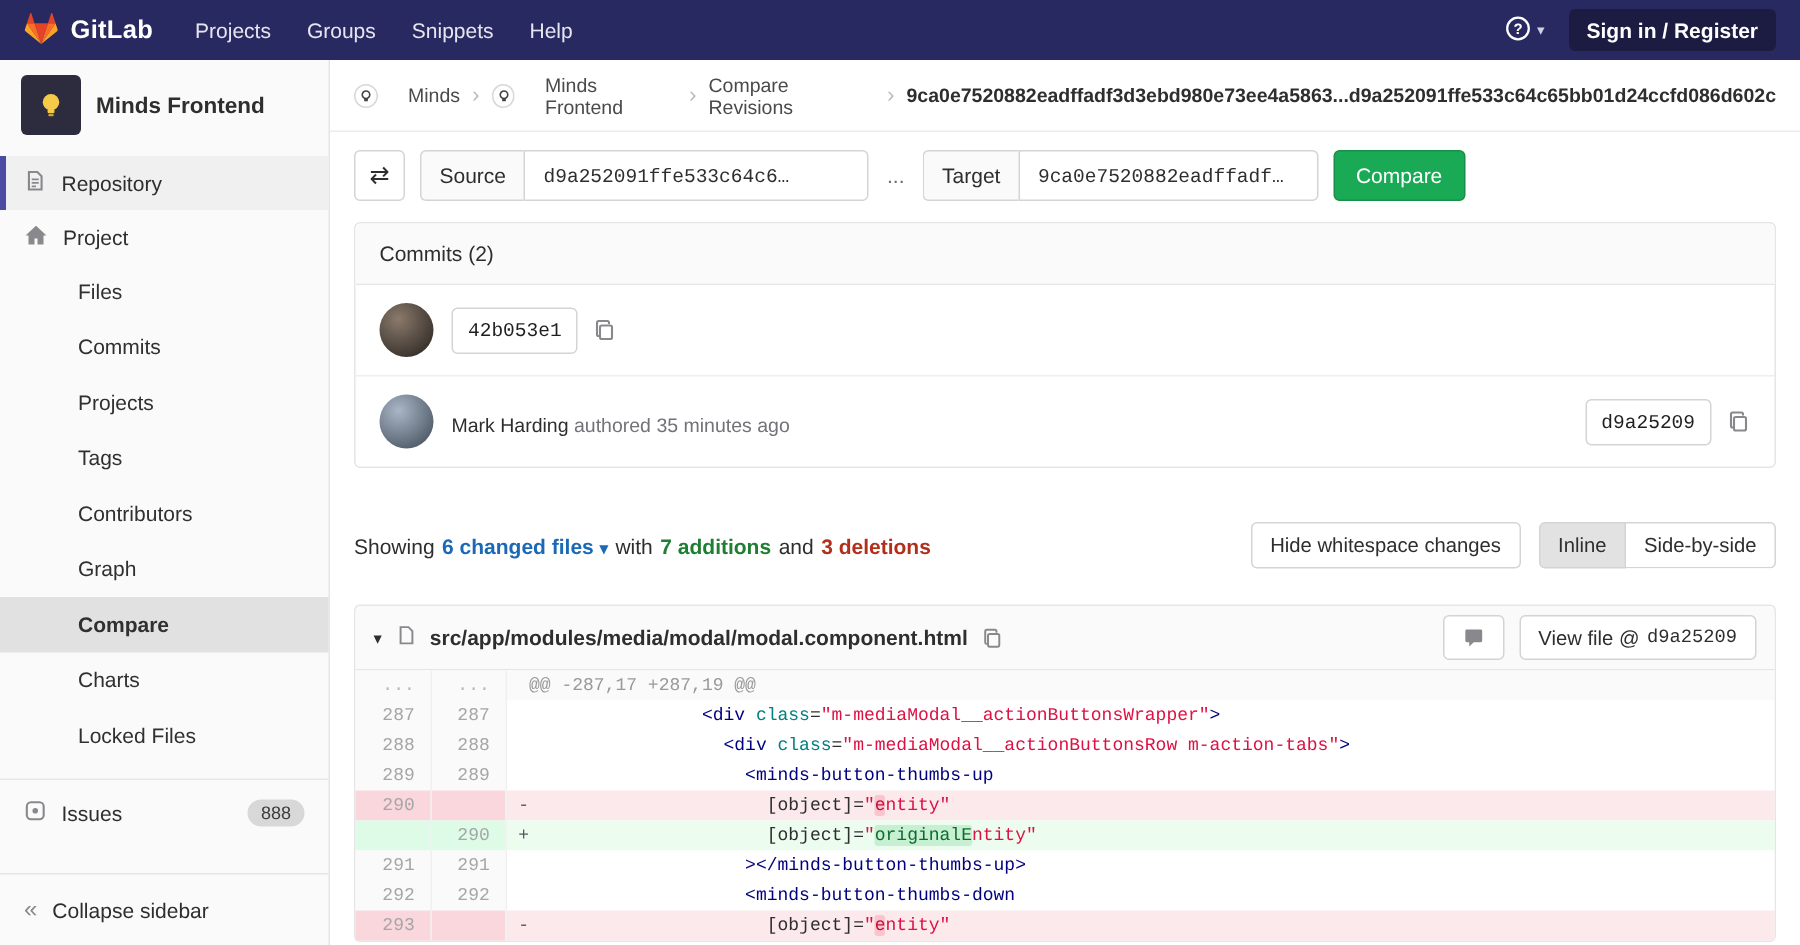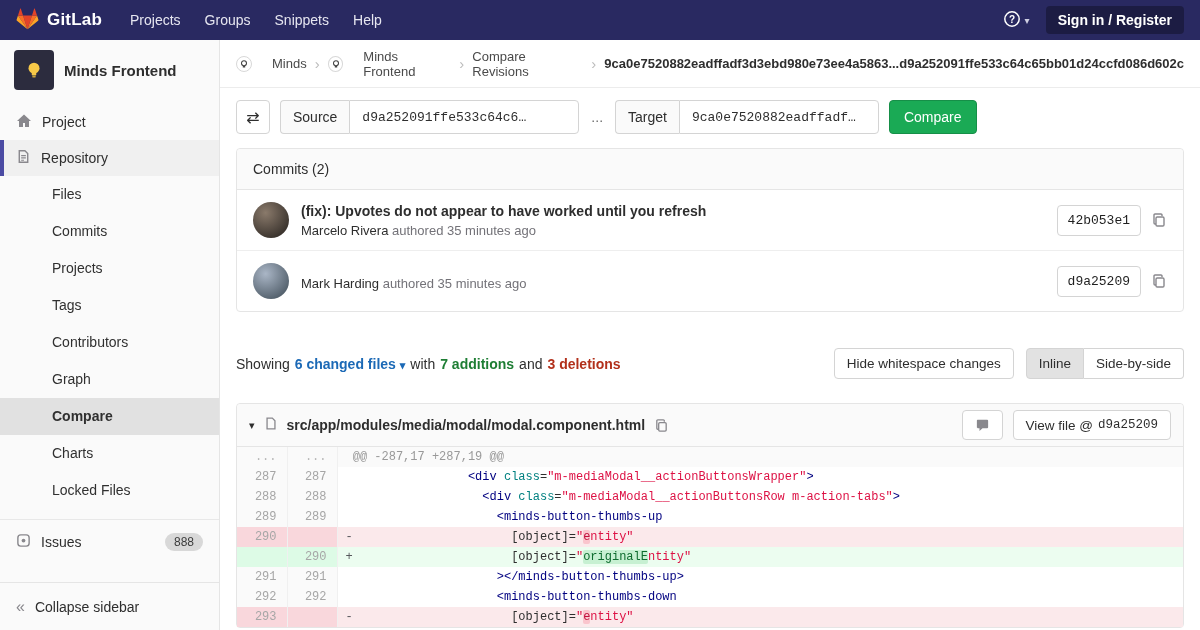--- a/index.html
+++ b/index.html
@@ -258,36 +258,36 @@
       <svg width="22" height="22" viewBox="0 0 24 24">
         <circle cx="12" cy="10" r="6" fill="#f7c948"></circle>
         <rect x="9.5" y="15" width="5" height="3" rx="1" fill="#f7c948"></rect>
         <rect x="10" y="18.6" width="4" height="1.6" rx="0.8" fill="#caa53d"></rect>
       </svg>
     </span>
     <span class="project-name">Minds Frontend</span>
   </div>
 
   <nav class="side-nav">
-    <div class="side-item">
-      <span>
-        <svg width="16" height="16" viewBox="0 0 16 16">
-            <path fill="#89888d" d="M8 1.5L15 8h-2v6h-4v-4H7v4H3V8H1z"></path>
-          </svg>
-      </span>
-      <span>Project</span>
-    </div>
     <div class="side-item section-active">
       <span>
         <svg width="15" height="15" viewBox="0 0 16 16">
             <path fill="none" stroke="#89888d" stroke-width="1.5" d="M3.5 1.8h6l3 3v9.4h-9z"></path>
             <path fill="none" stroke="#89888d" stroke-width="1.2" d="M5.5 7h5M5.5 9.5h5M5.5 12h3"></path>
           </svg>
       </span>
       <span>Repository</span>
+    </div>
+    <div class="side-item">
+      <span>
+        <svg width="16" height="16" viewBox="0 0 16 16">
+            <path fill="#89888d" d="M8 1.5L15 8h-2v6h-4v-4H7v4H3V8H1z"></path>
+          </svg>
+      </span>
+      <span>Project</span>
     </div>
     <div class="sub-list">
       <a class="sub-item">Files</a>
       <a class="sub-item">Commits</a>
       <a class="sub-item">Projects</a>
       <a class="sub-item">Tags</a>
       <a class="sub-item">Contributors</a>
       <a class="sub-item">Graph</a>
       <a class="sub-item active">Compare</a>
       <a class="sub-item">Charts</a>
@@ -357,27 +357,20 @@
       <span class="ref-value tgt">9ca0e7520882eadffadf…</span>
     </div>
     <button class="compare-btn">Compare</button>
   </div>
 
   <section class="panel">
     <div class="panel-header">Commits (2)</div>
 
     <div class="commit-row">
       <a class="avatar av1"></a>
-      <div class="commit-main">
-        <div><a class="commit-title">(fix): Upvotes do not appear to have worked until you refresh</a></div>
-        <div class="commit-sub">
-          <a class="author">Marcelo Rivera</a>
-          <span>authored 35 minutes ago</span>
-        </div>
-      </div>
       <div class="commit-actions">
         <a class="sha-btn">42b053e1</a>
         <button class="icon-btn-plain">
           <svg width="16" height="16" viewBox="0 0 16 16">
             <rect x="5" y="5" width="8" height="9" rx="1.2" fill="none" stroke="#89888d" stroke-width="1.4"></rect>
             <path d="M11 4V3a1 1 0 0 0-1-1H4a1 1 0 0 0-1 1v8a1 1 0 0 0 1 1h1" fill="none" stroke="#89888d" stroke-width="1.4"></path>
           </svg>
         </button>
       </div>
     </div>

